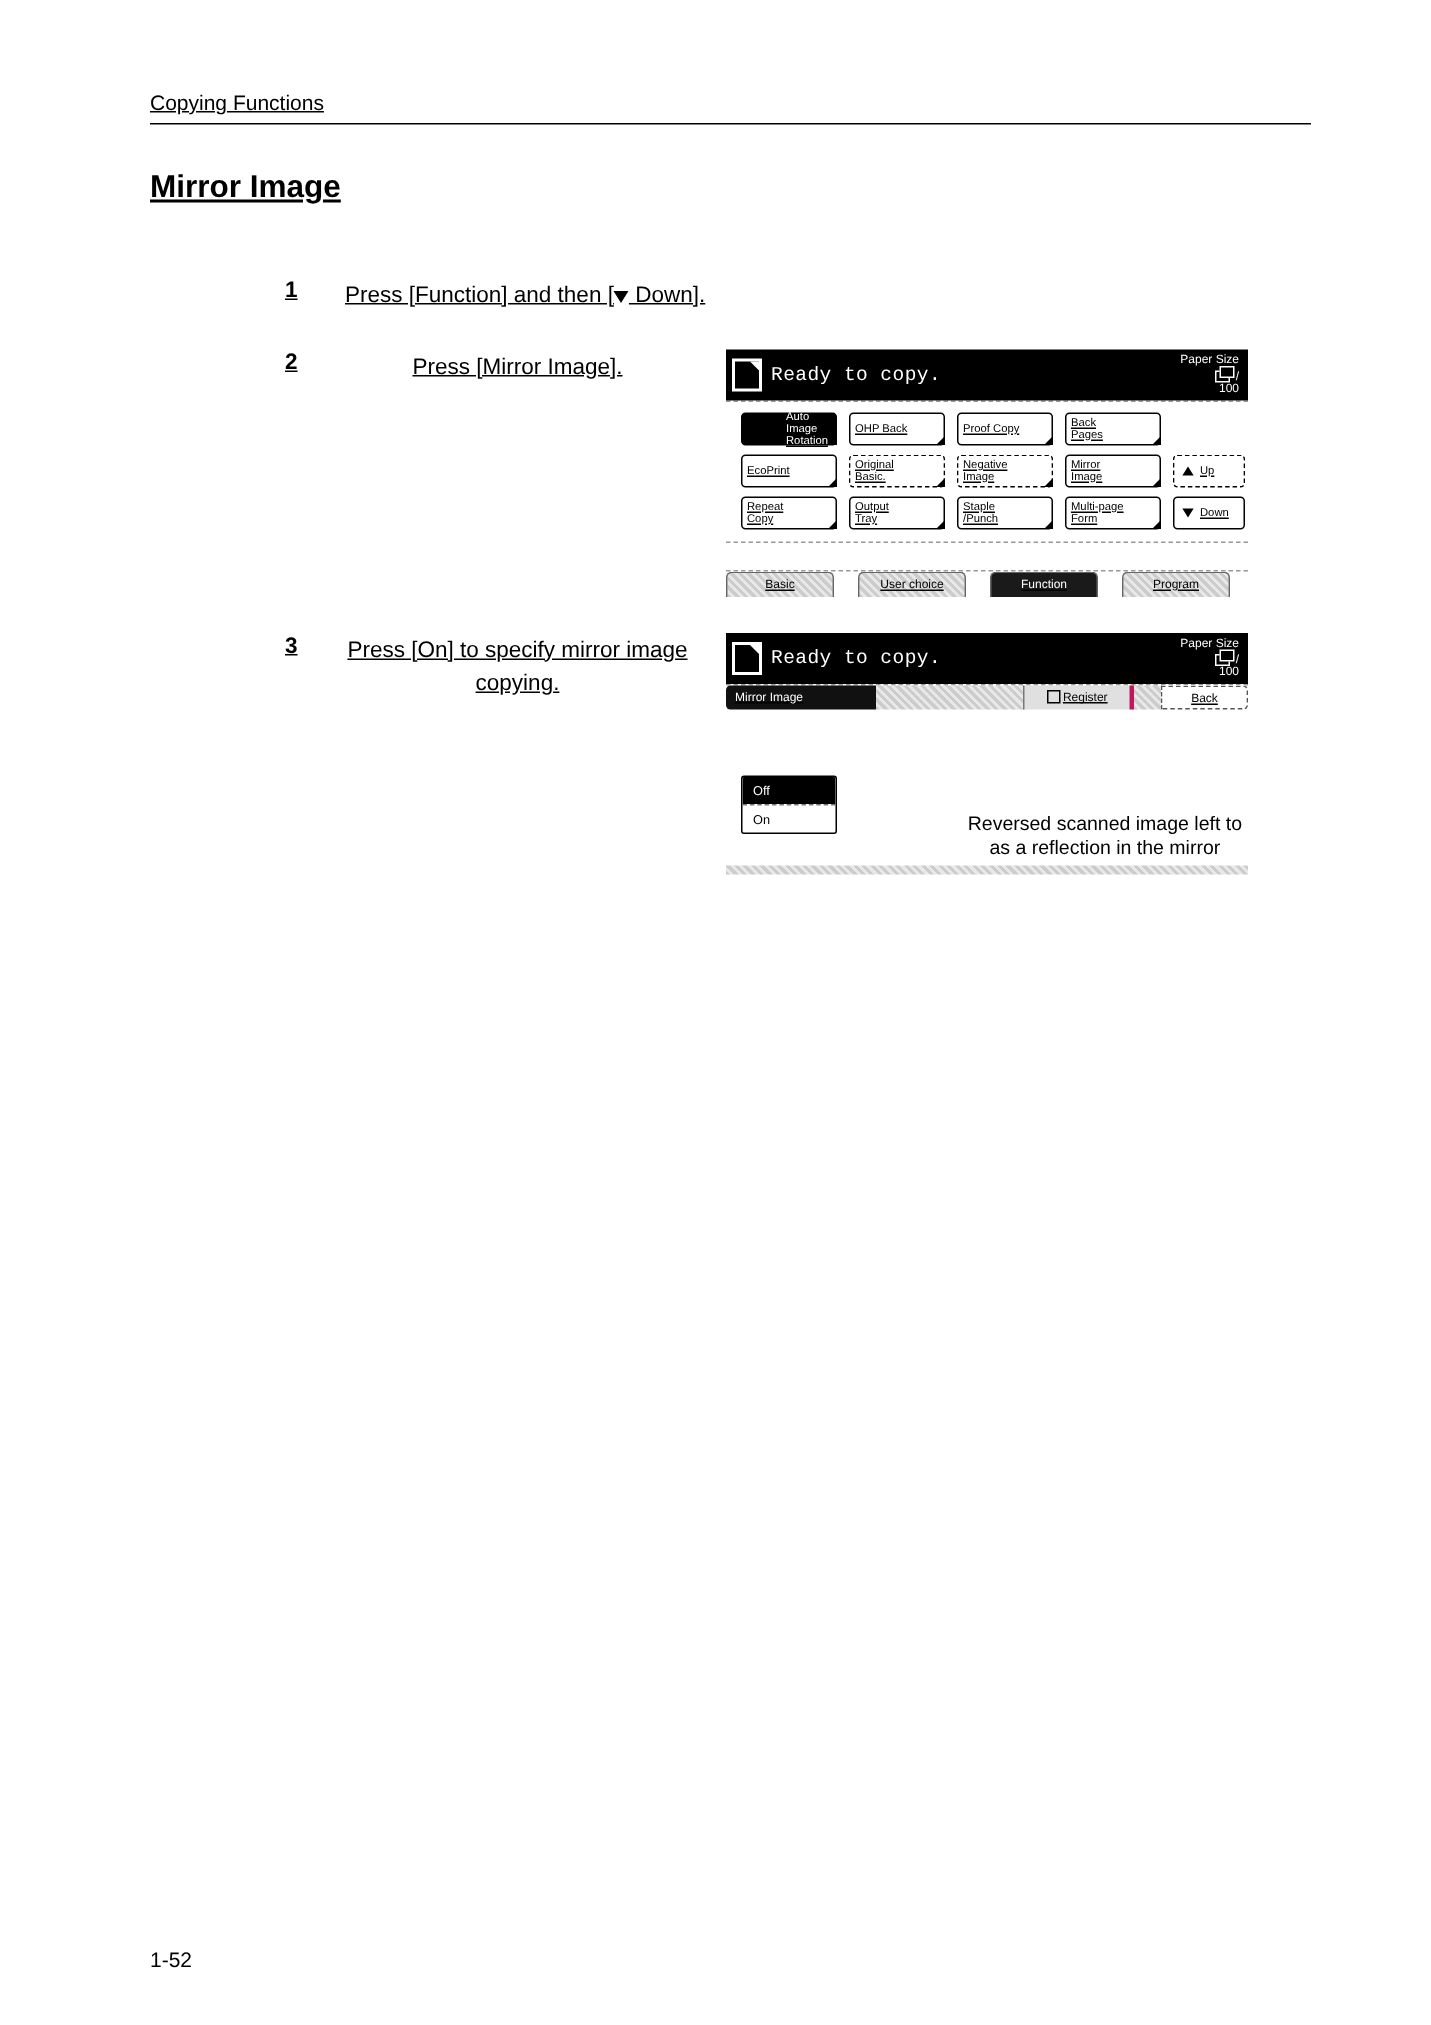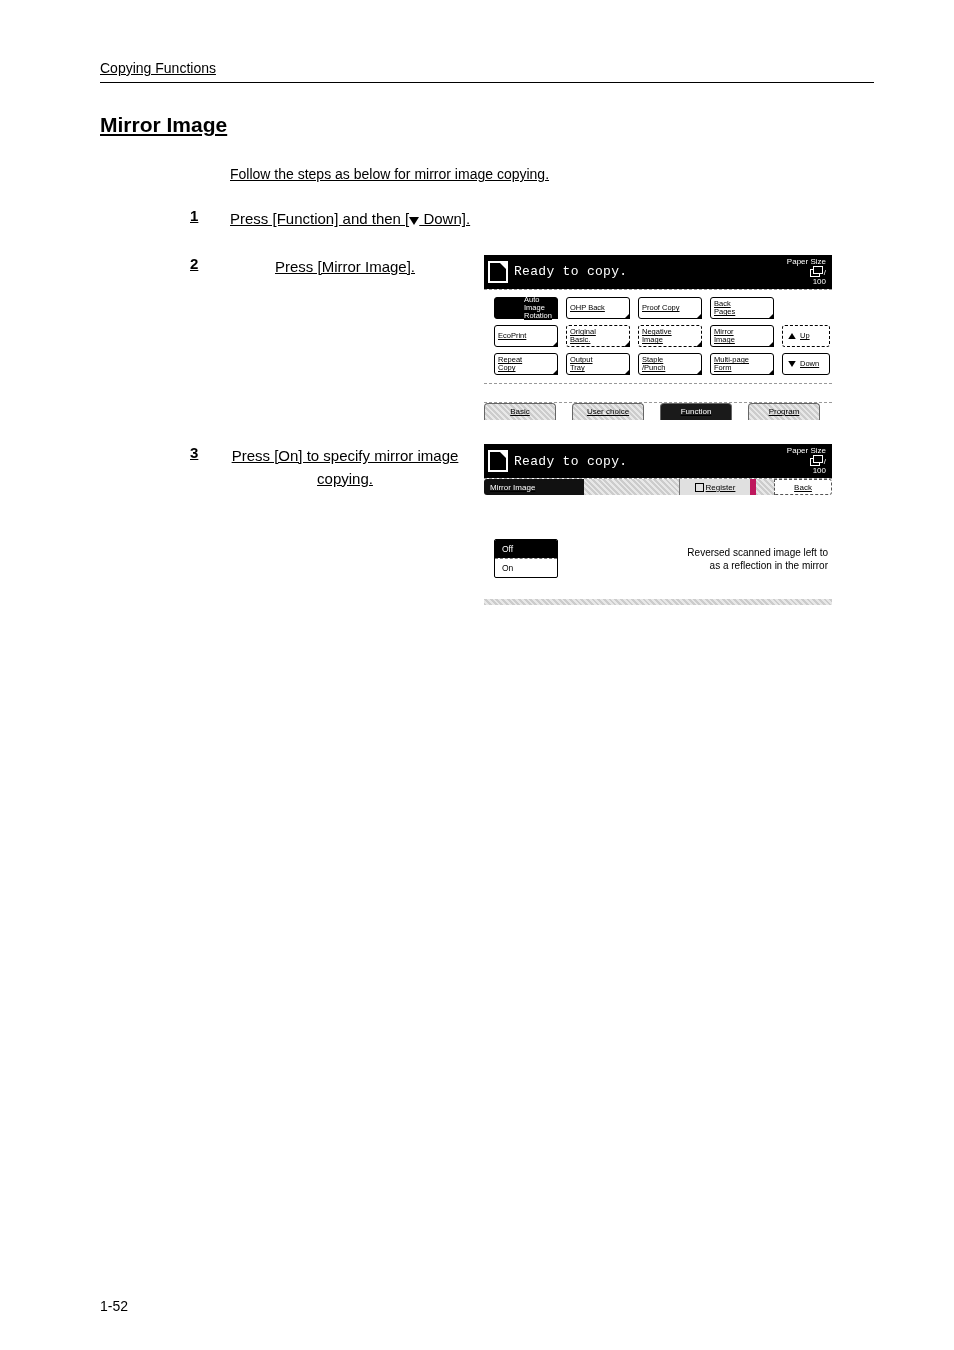--- a/index.html
+++ b/index.html
@@ -214,21 +214,21 @@
   }
   .crumb-mid {
     flex: 1;
     background: repeating-linear-gradient(45deg,#ccc 0 2px,#e8e8e8 2px 4px);
   }
   .crumb-reg {
     width: 70px;
     font-size: 8px;
     background: #e0e0e0;
     border-left: 1px solid #777;
-    border-right: 6px solid #be185d;
+    border-right: 3px solid #be185d;
     display: flex; align-items: center; justify-content: center;
     gap: 2px;
   }
   .crumb-reg::before{
     content:"";
     width:7px;height:7px;border:1px solid #000;display:inline-block;
     position: relative;
   }
   .crumb-back {
     width: 56px;
@@ -253,23 +253,23 @@
   }
   .toggle-group div {
     font-size: 8.5px;
     padding: 4px 7px;
   }
   .toggle-group .sel { background: #000; color: #fff; }
   .toggle-group .sep { border-top: 1px dashed #777; }
   .hint2 {
     position: absolute;
     right: 4px;
-    top: 52px;
-    text-align: right;
-    font-size: 10px;
+    top: 68px;
+    text-align: center;
+    font-size: 13px;
     line-height: 1.25;
   }
   .hatch-footer {
     height: 6px;
     background: repeating-linear-gradient(45deg,#ccc 0 2px,#e8e8e8 2px 4px);
   }
 
   .page-num {
     position: absolute;
     bottom: 36px;
@@ -281,21 +281,20 @@
 <body>
 
 <div class="page">
 
   <div class="running-head">Copying Functions</div>
 
   <div class="section-title">Mirror Image</div>
 
   <div class="intro">
     <div style="height:8px"></div>
-    <div>Follow the steps as below for mirror image copying.</div>
   </div>
 
   <div class="step-row">
     <div class="step-num">1</div>
     <div class="step-text">
       <span>Press [Function] and then [</span><span class="tri-down"></span><span> Down].</span>
     </div>
   </div>
 
   <div class="step-row">

